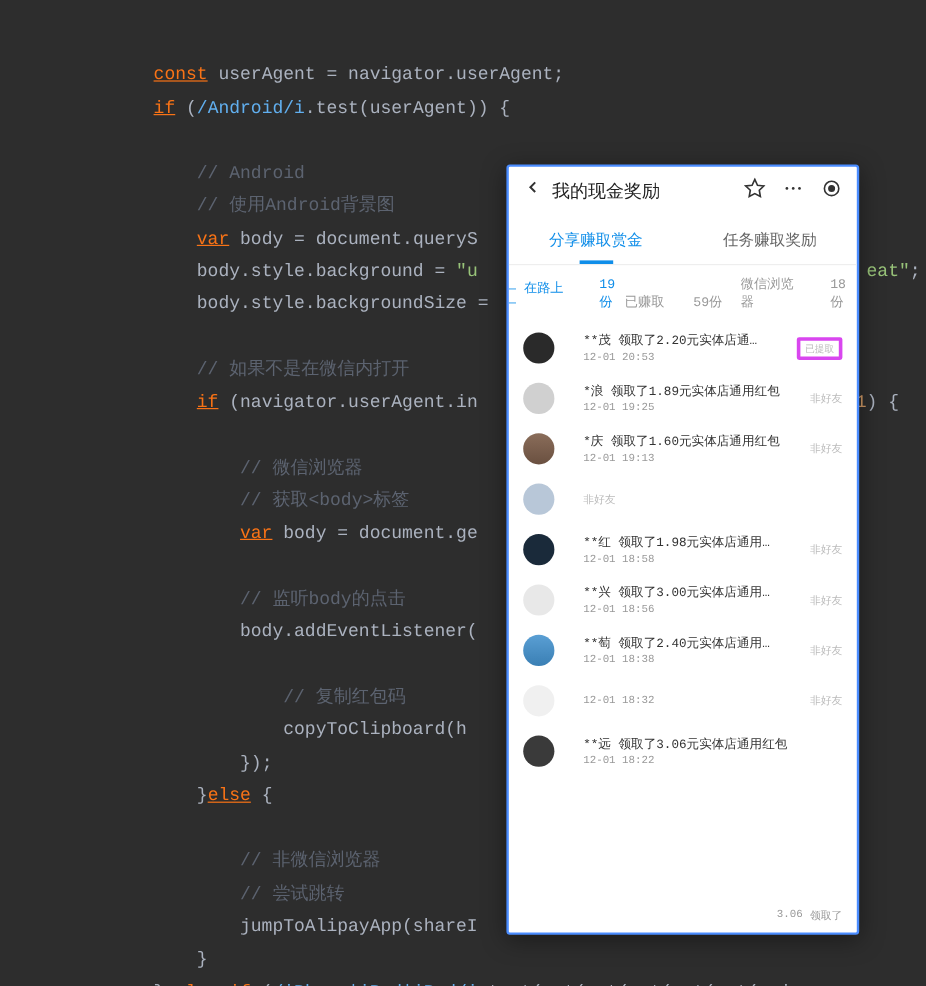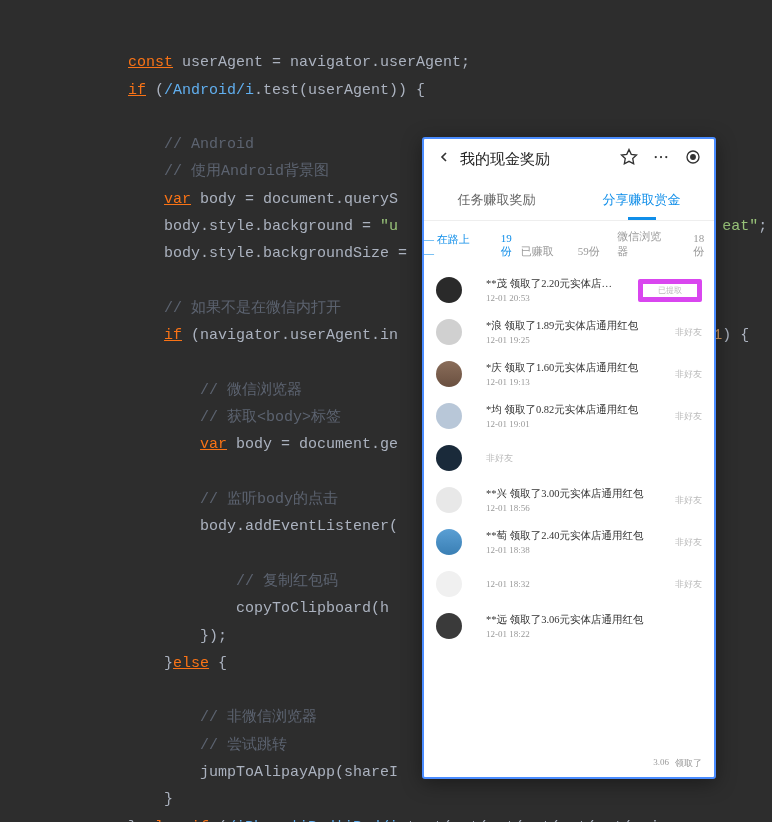--- a/index.html
+++ b/index.html
@@ -30,21 +30,21 @@
       position: absolute;
       top: 137px;
       left: 422px;
       width: 294px;
       height: 642px;
       background: #ffffff;
       border: 2px solid #4a8cff;
       border-radius: 3px;
       box-shadow: 0 4px 20px rgba(0,0,0,0.4);
       overflow: hidden;
-      font-family: Liberation Serif, serif;
+      font-family: Liberation Mono, monospace;
       display: flex;
       flex-direction: column;
     }
     .phone-header {
       height: 40px;
       display: flex;
       align-items: center;
       padding: 0 12px;
       font-size: 15px;
     }
@@ -142,23 +142,23 @@
     }
     .reward-time { font-size: 9px; color: #999; }
     .reward-tag {
       font-size: 9px;
       color: #bbb;
       flex-shrink: 0;
     }
     .reward-badge {
       font-size: 8px;
       color: #bbb;
-      border: 5px solid #d946ef;
+      border: 3px solid #d946ef;
       border-radius: 2px;
-      padding: 1px 15px;
+      padding: 1px 4px;
     }
     .bottom-blur {
       font-size: 9px;
       color: #999;
       padding: 2px 12px 7px;
       display: flex;
       justify-content: flex-end;
       gap: 6px;
     }
   </style>
@@ -215,22 +215,22 @@
             <circle cx="19" cy="12" r="1.5"></circle>
           </svg></span>
       <span><svg viewBox="0 0 24 24" fill="none" stroke="#333" stroke-width="1.8">
             <circle cx="12" cy="12" r="8"></circle>
             <circle cx="12" cy="12" r="3" fill="#333"></circle>
           </svg></span>
     </div>
   </div>
 
   <div class="phone-tabs">
+    <div class="phone-tab active">分享赚取赏金</div>
     <div class="phone-tab">任务赚取奖励</div>
-    <div class="phone-tab active">分享赚取赏金</div>
   </div>
 
   <div class="status-row">
     <div class="status-item active">
       <span class="status-label"><span class="dash">—</span> <span>在路上</span> <span class="dash">—</span></span>
       <span class="status-count">19份</span>
     </div>
     <div class="status-item">
       <span class="status-label">已赚取</span>
       <span class="status-count">59份</span>
@@ -261,28 +261,28 @@
     <div class="reward-item">
       <div class="avatar c3"></div>
       <div class="reward-text">
         <span class="reward-line">*庆 领取了1.60元实体店通用红包</span>
         <span class="reward-time">12-01 19:13</span>
       </div>
       <span class="reward-tag">非好友</span>
     </div>
     <div class="reward-item">
       <div class="avatar c4"></div>
-      <div class="reward-text">
-        <span class="reward-line">*均 领取了0.82元实体店通用红包</span>
-        <span class="reward-time">12-01 19:01</span>
-      </div>
       <span class="reward-tag">非好友</span>
     </div>
     <div class="reward-item">
       <div class="avatar c5"></div>
+      <div class="reward-text">
+        <span class="reward-line">**红 领取了1.98元实体店通用红包</span>
+        <span class="reward-time">12-01 18:58</span>
+      </div>
       <span class="reward-tag">非好友</span>
     </div>
     <div class="reward-item">
       <div class="avatar c6"></div>
       <div class="reward-text">
         <span class="reward-line">**兴 领取了3.00元实体店通用红包</span>
         <span class="reward-time">12-01 18:56</span>
       </div>
       <span class="reward-tag">非好友</span>
     </div>

